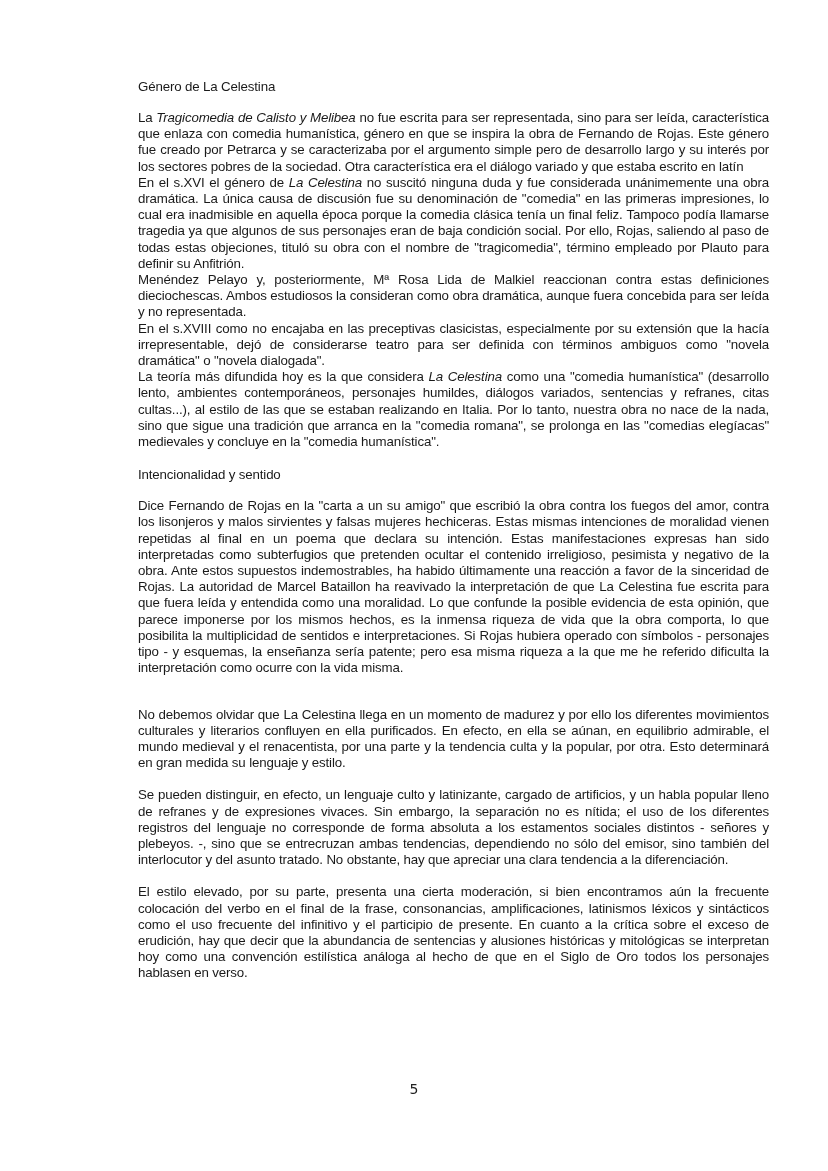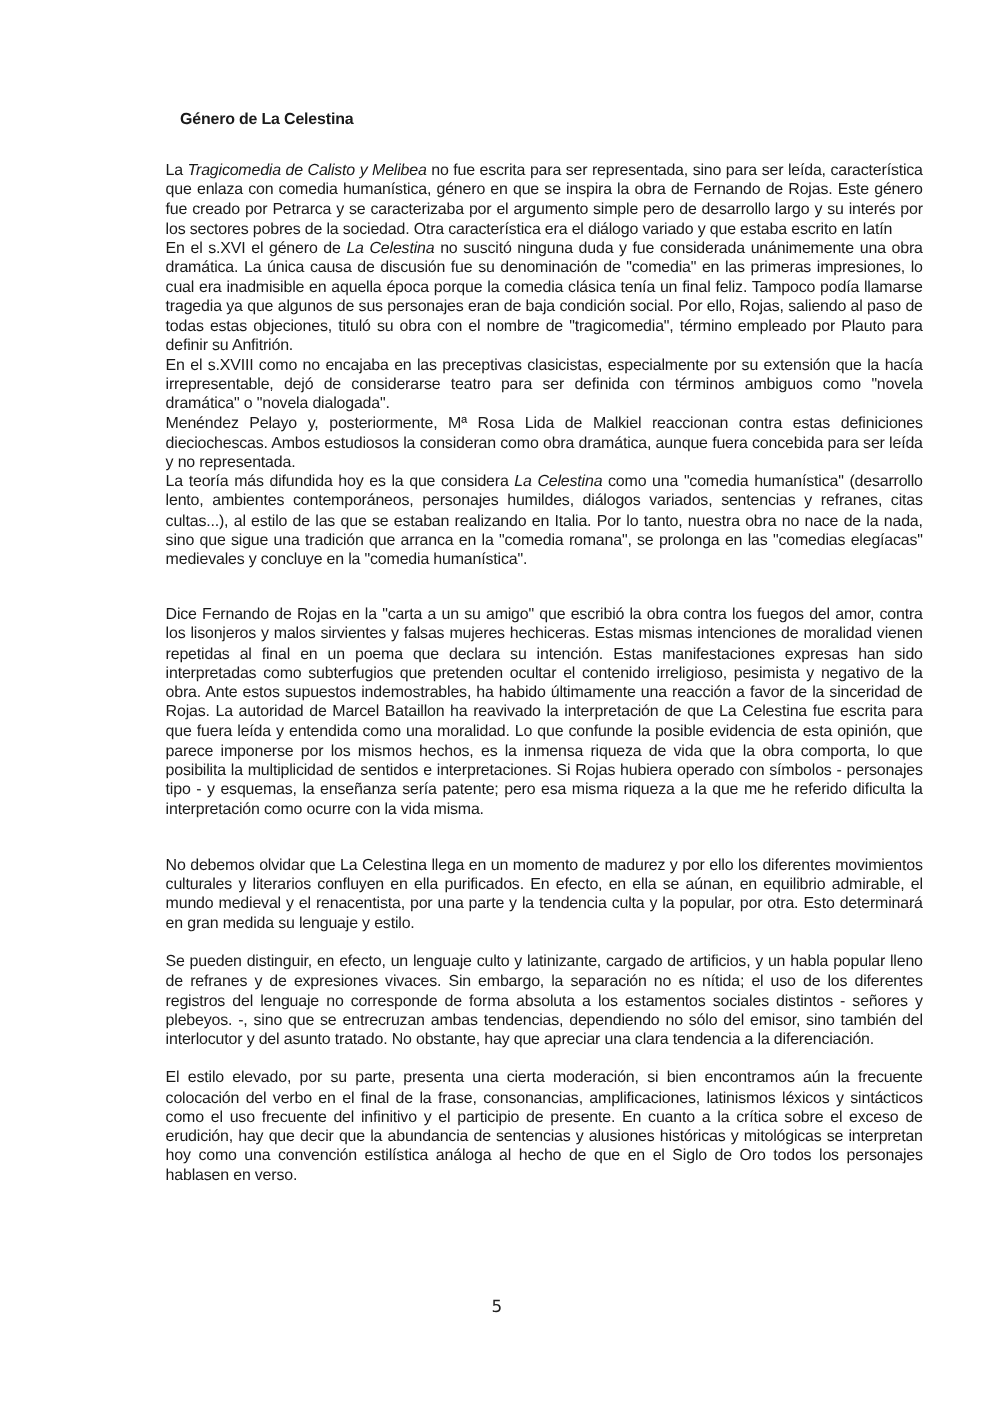--- a/index.html
+++ b/index.html
@@ -6,21 +6,21 @@
   body { width: 828px; height: 1171px; position: relative; overflow: hidden; }
   .page {
     position: absolute; left: 138px; top: 78px; width: 631px;
     font-family: "Liberation Sans", sans-serif;
     color: #1a1a1a;
     font-size: 13.3px;
     line-height: 16.2px;
     letter-spacing: -0.15px;
   }
   .heading {
-    font-weight: bold; font-size: 13.3px; margin: 12px;
+    font-weight: normal; font-size: 13.3px; margin: 0;
     line-height: 18px;
   }
   .para { margin: 0; text-align: justify; }
   .gap-head { height: 14px; }
   .gap-sec { height: 16px; }
   .gap-par { height: 16px; }
   .pagenum {
     position: absolute; left: 0; width: 828px; top: 1081px;
     text-align: center;
     font-family: "DejaVu Sans", sans-serif;
@@ -31,28 +31,29 @@
 </head>
 <body>
 
 <div class="page">
 
   <section>
     <h2 class="heading">Género de La Celestina</h2>
     <div class="gap-head"></div>
     <p class="para"><span>La </span><i>Tragicomedia de Calisto y Melibea</i><span> no fue escrita para ser representada, sino para ser leída, característica que enlaza con comedia humanística, género en que se inspira la obra de Fernando de Rojas. Este género fue creado por Petrarca y se caracterizaba por el argumento simple pero de desarrollo largo y su interés por los sectores pobres de la sociedad. Otra característica era el diálogo variado y que estaba escrito en latín</span></p>
     <p class="para"><span>En el s.XVI el género de </span><i>La Celestina</i><span> no suscitó ninguna duda y fue considerada unánimemente una obra dramática. La única causa de discusión fue su denominación de "comedia" en las primeras impresiones, lo cual era inadmisible en aquella época porque la comedia clásica tenía un final feliz. Tampoco podía llamarse tragedia ya que algunos de sus personajes eran de baja condición social. Por ello, Rojas, saliendo al paso de todas estas objeciones, tituló su obra con el nombre de "tragicomedia", término empleado por Plauto para definir su Anfitrión.</span></p>
+    <p class="para"><span>Menéndez Pelayo y, posteriormente, Mª Rosa Lida de Malkiel reaccionan contra estas definiciones dieciochescas. Ambos estudiosos la consideran como obra dramática, aunque fuera concebida para ser leída y no representada.</span></p>
     <p class="para"><span>En el s.XVIII como no encajaba en las preceptivas clasicistas, especialmente por su extensión que la hacía irrepresentable, dejó de considerarse teatro para ser definida con términos ambiguos como "novela dramática" o "novela dialogada".</span></p>
-    <p class="para"><span>Menéndez Pelayo y, posteriormente, Mª Rosa Lida de Malkiel reaccionan contra estas definiciones dieciochescas. Ambos estudiosos la consideran como obra dramática, aunque fuera concebida para ser leída y no representada.</span></p>
     <p class="para"><span>La teoría más difundida hoy es la que considera </span><i>La Celestina</i><span> como una "comedia humanística" (desarrollo lento, ambientes contemporáneos, personajes humildes, diálogos variados, sentencias y refranes, citas cultas...), al estilo de las que se estaban realizando en Italia. Por lo tanto, nuestra obra no nace de la nada, sino que sigue una tradición que arranca en la "comedia romana", se prolonga en las "comedias elegíacas" medievales y concluye en la "comedia humanística".</span></p>
   </section>
 
   <div class="gap-sec"></div>
 
   <section>
+    <h2 class="heading">Intencionalidad y sentido</h2>
     <div class="gap-head"></div>
     <p class="para"><span>Dice Fernando de Rojas en la "carta a un su amigo" que escribió la obra contra los fuegos del amor, contra los lisonjeros y malos sirvientes y falsas mujeres hechiceras. Estas mismas intenciones de moralidad vienen repetidas al final en un poema que declara su intención. Estas manifestaciones expresas han sido interpretadas como subterfugios que pretenden ocultar el contenido irreligioso, pesimista y negativo de la obra. Ante estos supuestos indemostrables, ha habido últimamente una reacción a favor de la sinceridad de Rojas. La autoridad de Marcel Bataillon ha reavivado la interpretación de que La Celestina fue escrita para que fuera leída y entendida como una moralidad. Lo que confunde la posible evidencia de esta opinión, que parece imponerse por los mismos hechos, es la inmensa riqueza de vida que la obra comporta, lo que posibilita la multiplicidad de sentidos e interpretaciones. Si Rojas hubiera operado con símbolos - personajes tipo - y esquemas, la enseñanza sería patente; pero esa misma riqueza a la que me he referido dificulta la interpretación como ocurre con la vida misma.</span></p>
   </section>
 
   <div class="gap-sec"></div>
 
   <section>
     <div class="gap-head"></div>
     <p class="para"><span>No debemos olvidar que La Celestina llega en un momento de madurez y por ello los diferentes movimientos culturales y literarios confluyen en ella purificados. En efecto, en ella se aúnan, en equilibrio admirable, el mundo medieval y el renacentista, por una parte y la tendencia culta y la popular, por otra. Esto determinará en gran medida su lenguaje y estilo.</span></p>
     <div class="gap-par"></div>

